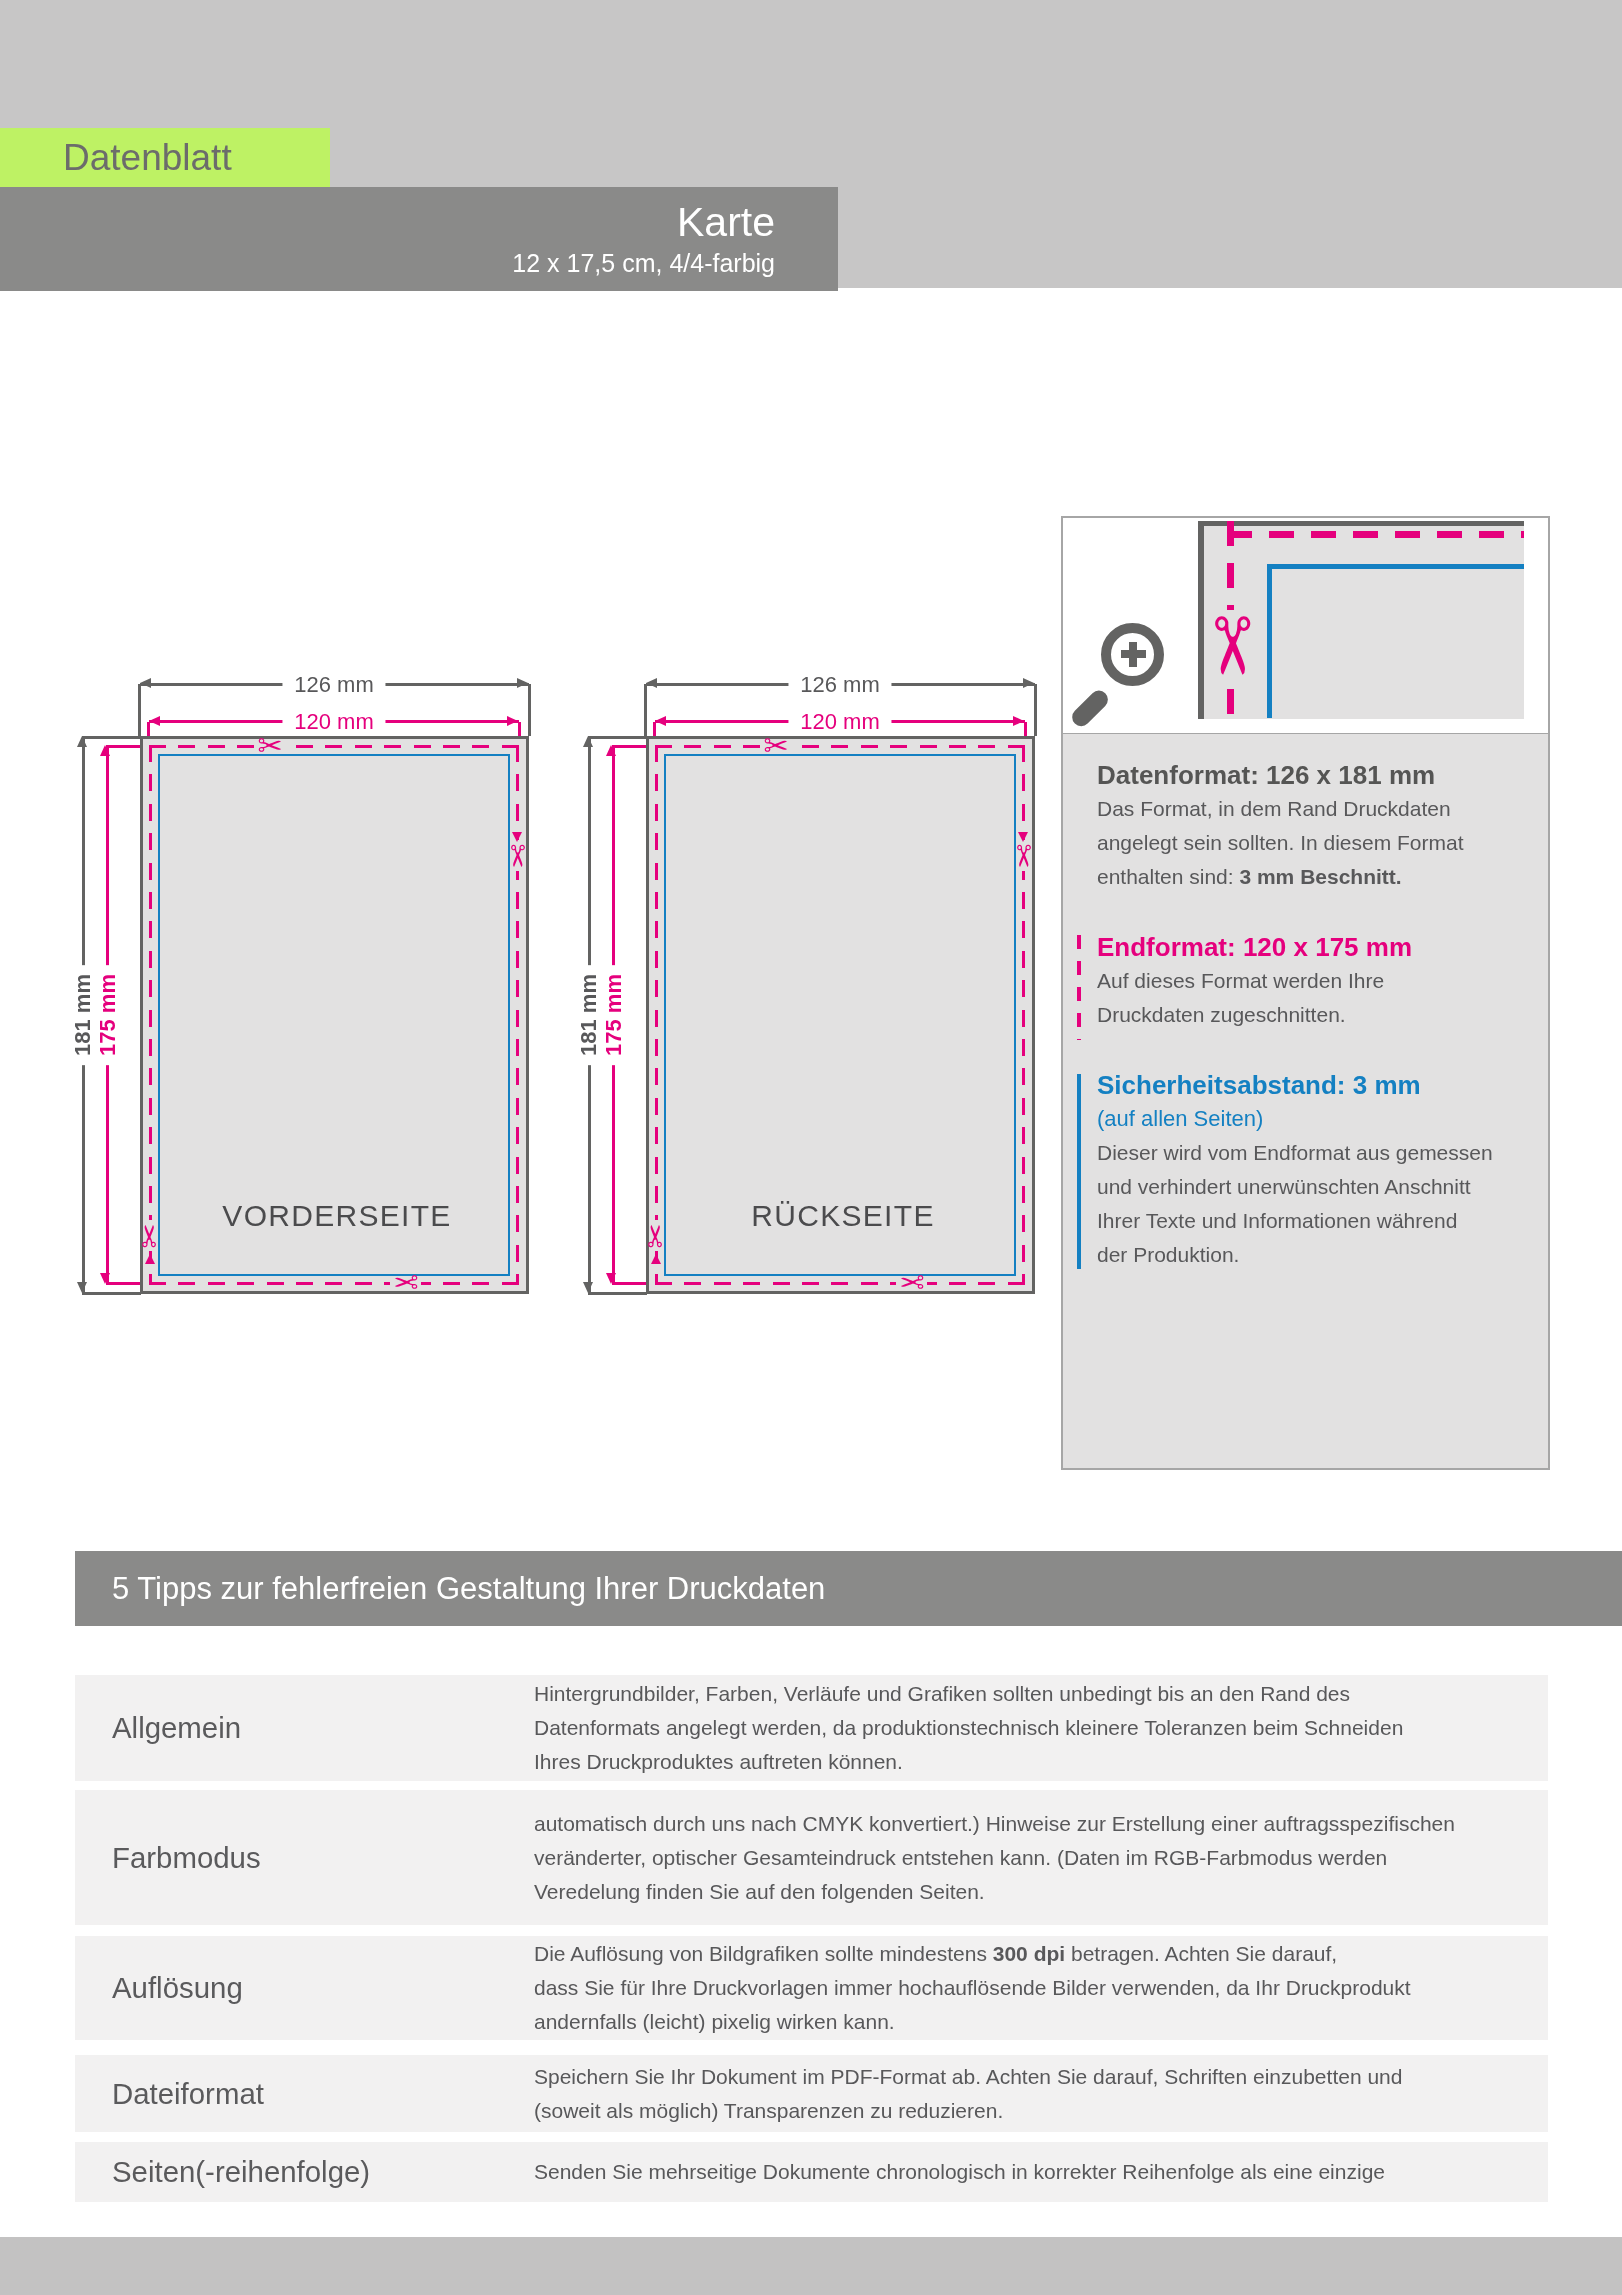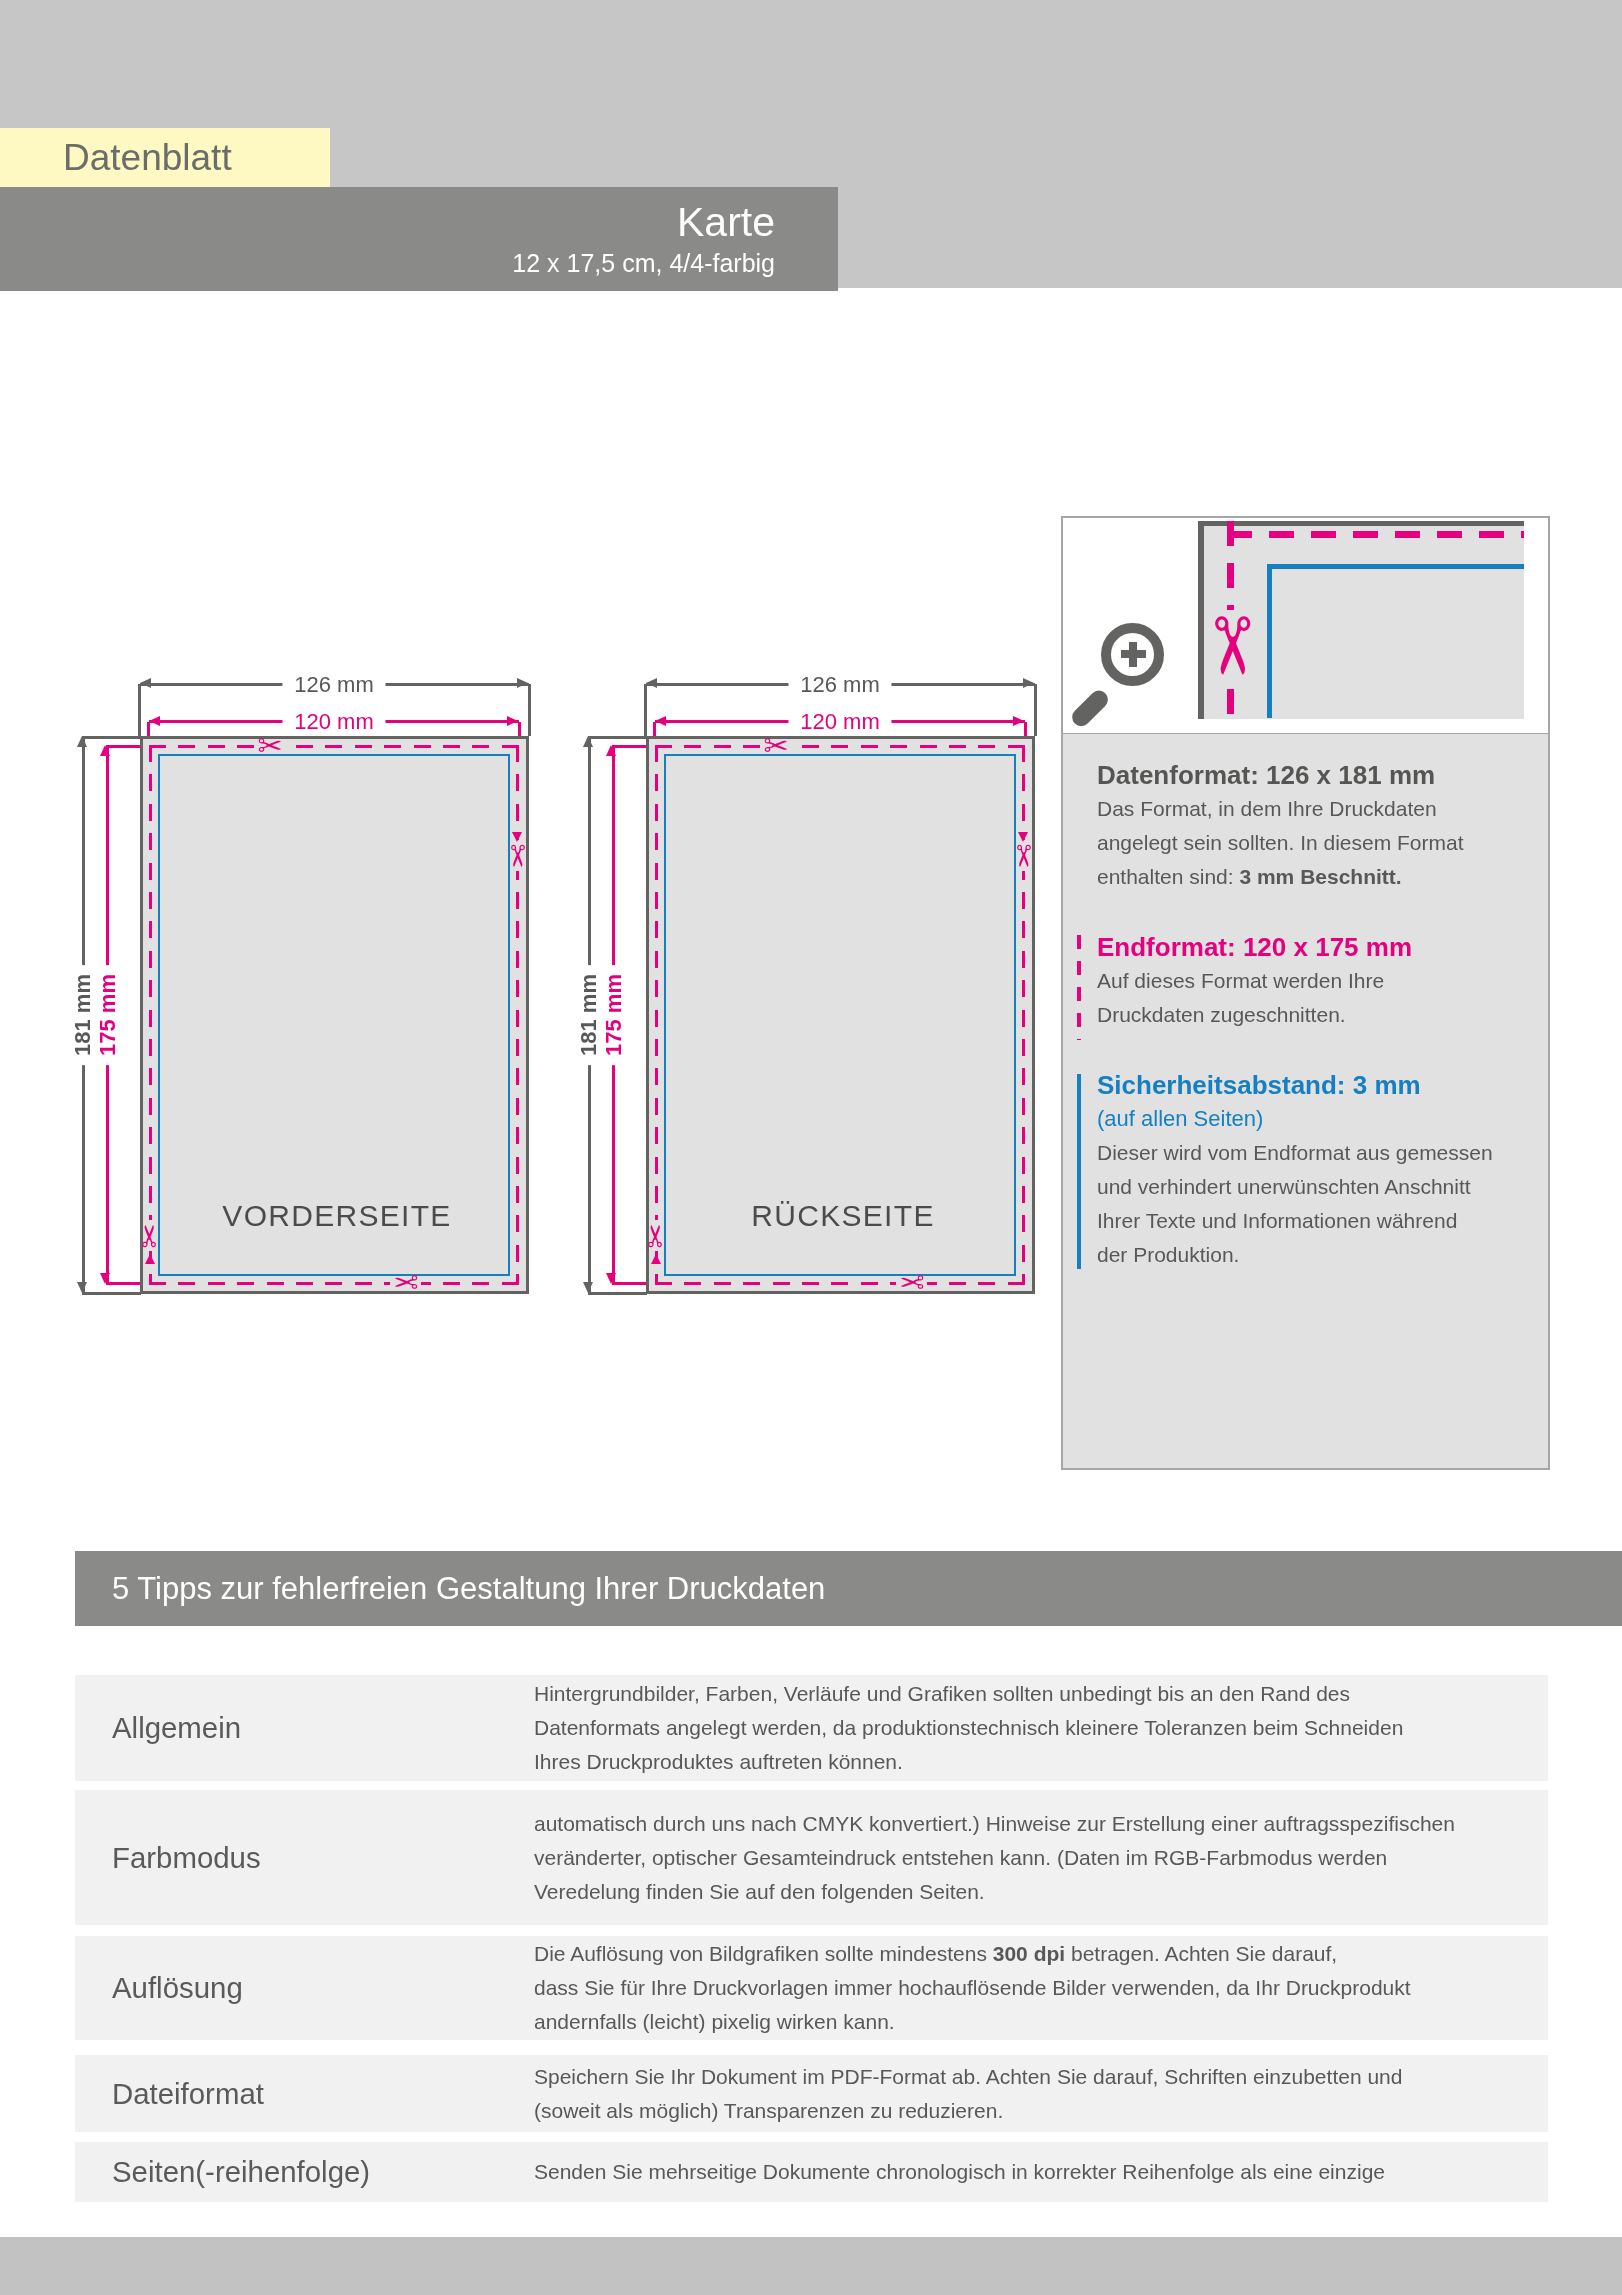--- a/index.html
+++ b/index.html
@@ -1,20 +1,20 @@
 <!DOCTYPE html>
 <html style="--magenta: #e5007d; --blue: #1480c2; --line: #636362; --fill: #e2e1e1; --band: #c7c6c6; --bar: #8a8a89; --row: #f2f1f1; --text: #58585a; --footer: #c3c2c2;font-size:10.5px"><head>
 <meta charset="utf-8">
 <style>
   html,body{margin:0;padding:0;background:#fff;}
   body{width:1623px;height:2295px;position:relative;overflow:hidden;
        font-family:"Liberation Sans","DejaVu Sans",sans-serif;color:var(--text,#58585a);}
   
   .band-top{position:absolute;left:0;top:0;width:1623px;height:288px;background:var(--band,#c7c6c6);}
-  .datenblatt-box{position:absolute;left:0;top:128px;width:330px;height:60px;background:#fef9c3;}
+  .datenblatt-box{position:absolute;left:0;top:128px;width:330px;height:60px;background:#bef264;}
   .datenblatt-box span{display:block;padding-left:63px;font-size:37px;line-height:60px;color:#6c6c6b;}
   .karte-bar{position:absolute;left:0;top:187px;width:838px;height:104px;background:var(--bar,#8a8a89);
              display:flex;flex-direction:column;align-items:flex-end;justify-content:center;padding-right:63px;box-sizing:border-box;color:#fff;}
   .karte-title{font-size:41px;line-height:47px;}
   .karte-specs{font-size:25px;line-height:34px;}
   
   .diagram{position:absolute;top:681px;width:458px;height:628px;}
   .diagram *{position:absolute;box-sizing:border-box;}
   .vdim-outer{left:0;top:55px;width:2.6px;height:558px;background:var(--line,#636362);}
   .vdim-final{left:24px;top:64px;width:2.6px;height:540px;background:var(--magenta,#e5007d);}
@@ -227,21 +227,21 @@
   <div class="mag-ring"></div>
   <div class="mag-plus-h"></div>
   <div class="mag-plus-v"></div>
   <div class="mag-handle"></div>
 </div>
 
 <div class="info-panel">
   <div class="sect">
     <h3>Datenformat: 126 x 181 mm</h3>
     <div class="lines">
-        <div>Das Format, in dem Ihre Druckdaten</div>
+        <div>Das Format, in dem Rand Druckdaten</div>
         <div>angelegt sein sollten. In diesem Format</div>
         <div>enthalten sind: <b>3 mm Beschnitt.</b></div>
       </div>
   </div>
   <div class="sect mt2">
     <div class="ind ind-dash" style="top:3.9px;height:105px;"></div>
     <h3 class="h-magenta">Endformat: 120 x 175 mm</h3>
     <div class="lines">
         <div>Auf dieses Format werden Ihre</div>
         <div>Druckdaten zugeschnitten.</div>

